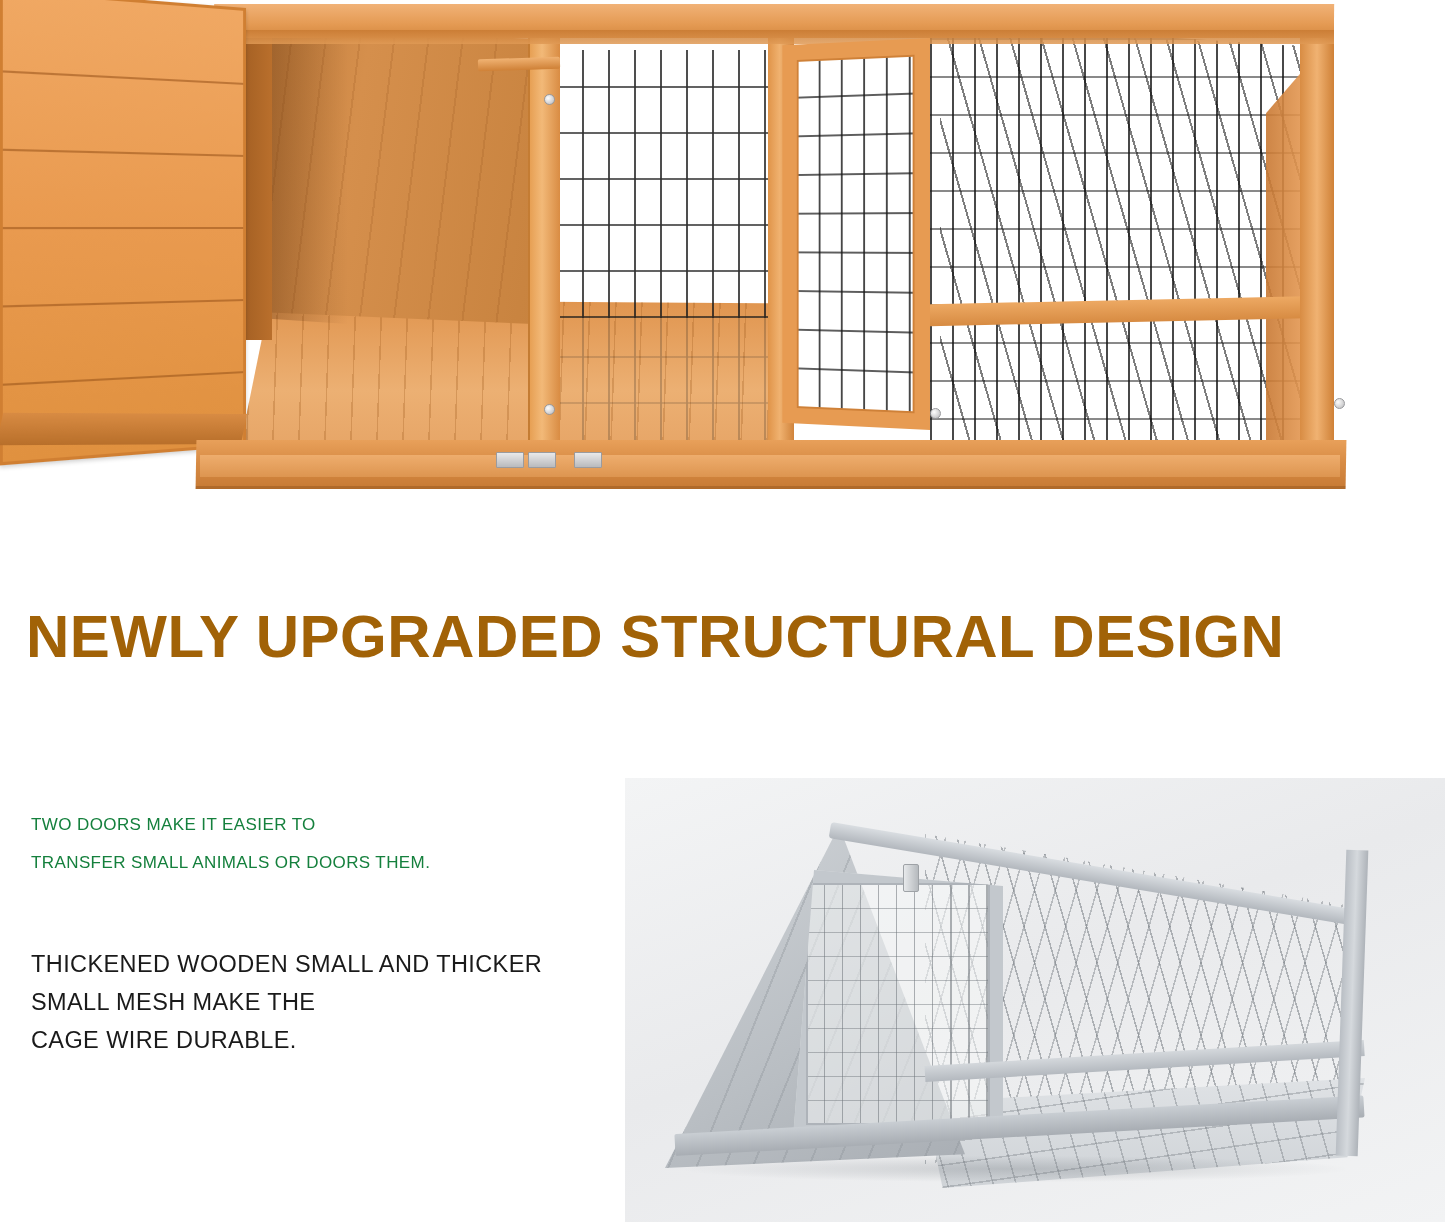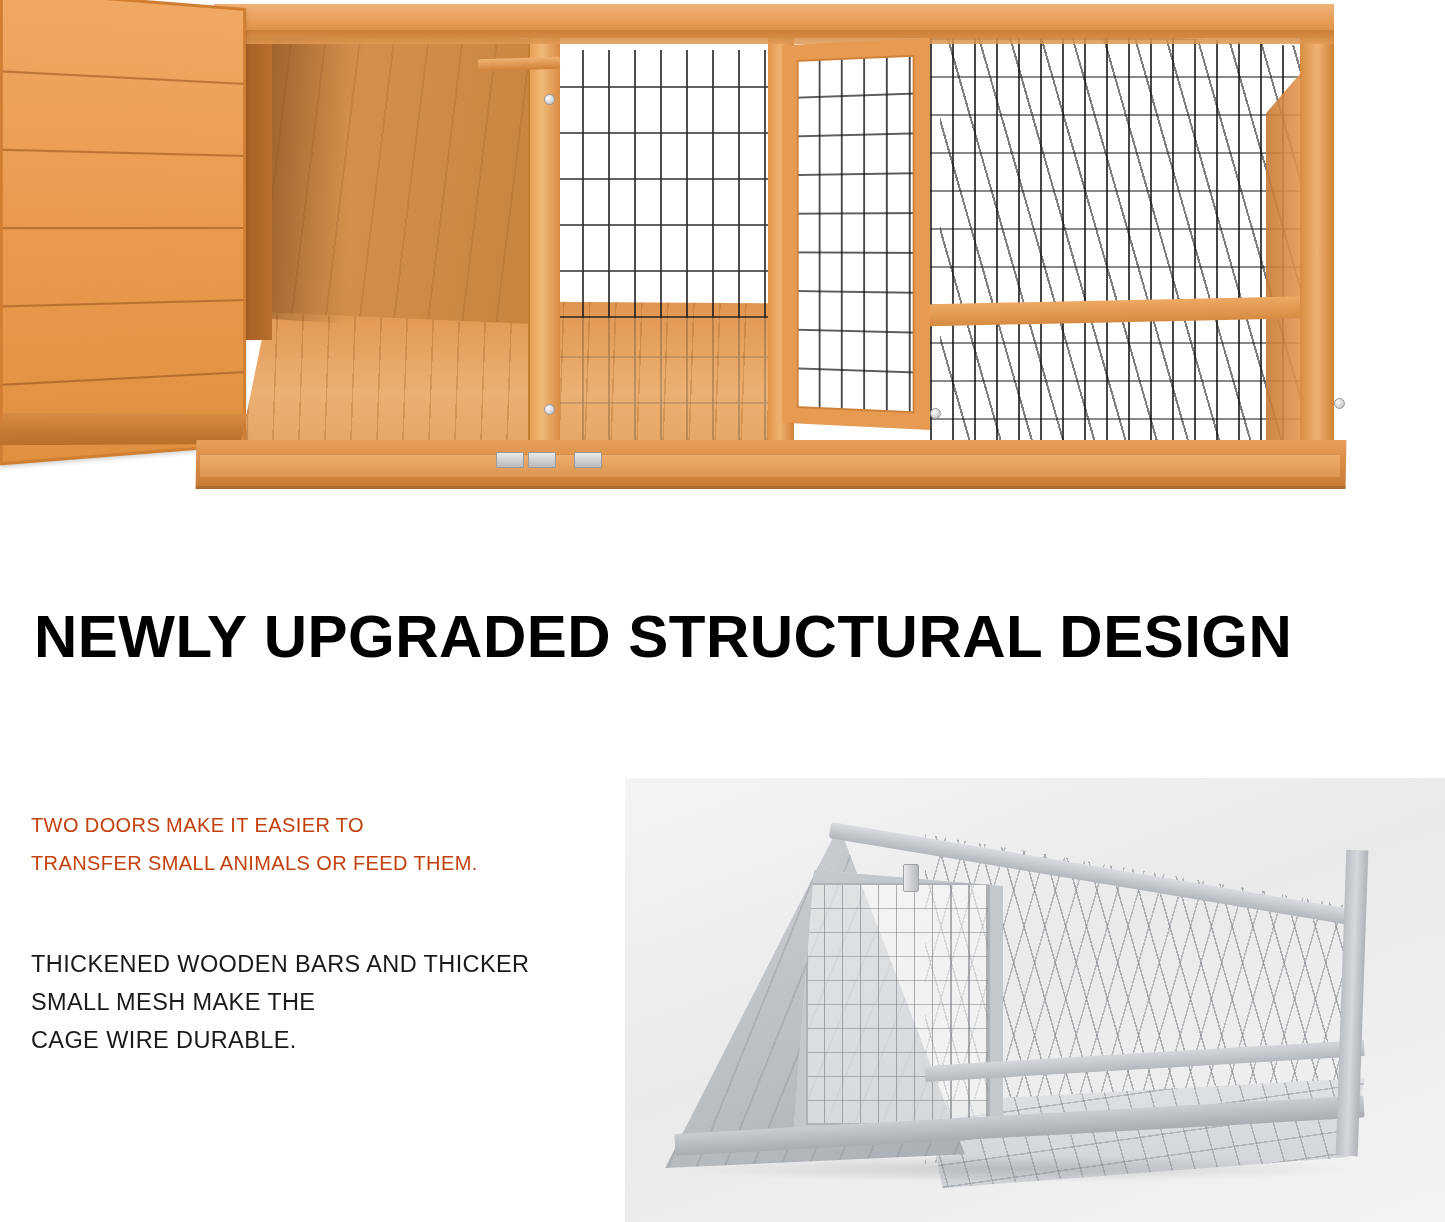--- a/index.html
+++ b/index.html
@@ -288,40 +288,40 @@
     width: 82px;
     height: 12px;
     background: linear-gradient(180deg, #f0b272, #cf8137);
     border-radius: 2px;
     transform: rotate(-2deg);
   }
 
   
   .headline {
     position: absolute;
-    left: 34px;
+    left: 26px;
     top: 602px;
     width: 1390px;
     font-size: 60px;
     font-weight: bold;
     letter-spacing: 0.5px;
-    color: #000000;
+    color: #a16207;
     white-space: nowrap;
   }
 
   
   .feature-1 {
     position: absolute;
     left: 31px;
     top: 806px;
     width: 590px;
-    font-size: 20px;
+    font-size: 17px;
     line-height: 38px;
     letter-spacing: 0.4px;
-    color: #c2410c;
+    color: #15803d;
   }
   .feature-2 {
     position: absolute;
     left: 31px;
     top: 945px;
     width: 590px;
     font-size: 23.5px;
     line-height: 38px;
     letter-spacing: 0.4px;
     color: #1a1a1a;
@@ -493,25 +493,25 @@
   <div class="screw" style="left:544px; top:94px"></div>
   <div class="screw" style="left:544px; top:404px"></div>
   <div class="screw" style="left:930px; top:408px"></div>
   <div class="screw" style="left:1334px; top:398px"></div>
 </div>
 
 <div class="headline">NEWLY UPGRADED STRUCTURAL DESIGN</div>
 
 <div class="feature-1">
   <div>TWO DOORS MAKE IT EASIER TO</div>
-  <div>TRANSFER SMALL ANIMALS OR FEED THEM.</div>
+  <div>TRANSFER SMALL ANIMALS OR DOORS THEM.</div>
 </div>
 
 <div class="feature-2">
-  <div>THICKENED WOODEN BARS AND THICKER</div>
+  <div>THICKENED WOODEN SMALL AND THICKER</div>
   <div>SMALL MESH MAKE THE</div>
   <div>CAGE WIRE DURABLE.</div>
 </div>
 
 <div class="photo2">
   <div class="tri-mesh-right"></div>
   <div class="tri-floor"></div>
   <div class="tri-left-face"></div>
   <div class="tri-door"></div>
   <div class="tri-hinge"></div>

